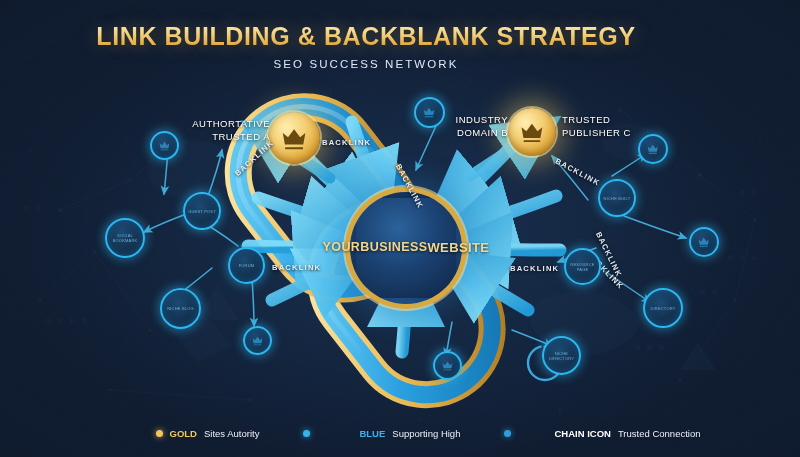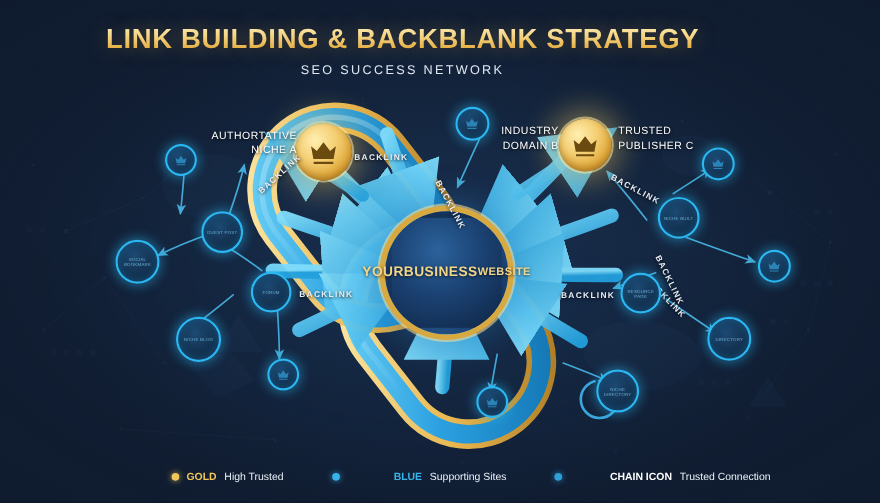--- a/index.html
+++ b/index.html
@@ -225,38 +225,38 @@
 
   <div style="position:absolute;left:350px;top:192px;width:100px;height:100px;border-radius:50%;
               background:radial-gradient(circle at 42% 30%,#2b629b 0%,#1b4273 45%,#0f2544 100%);
               border:6px solid transparent;
               box-shadow:0 0 0 5px #d9a941,0 0 0 7px rgba(255,226,150,.55),0 0 30px 10px rgba(40,120,190,.35);
               display:flex;align-items:center;justify-content:center;">
     <div style="font-size:12.5px;font-weight:bold;color:#f4d68a;letter-spacing:.4px;line-height:1.22;text-align:center;
                 text-shadow:0 1px 3px rgba(0,0,0,.7);">YOUR</div>
     <div style="font-size:12.5px;font-weight:bold;color:#f4d68a;letter-spacing:.4px;line-height:1.22;text-align:left;
                 text-shadow:0 1px 3px rgba(0,0,0,.7);">BUSINESS</div>
-    <div style="font-size:10px;font-weight:bold;color:#f4d68a;letter-spacing:.4px;line-height:1.22;text-align:right;
+    <div style="font-size:13px;font-weight:bold;color:#f4d68a;letter-spacing:.4px;line-height:1.22;text-align:right;
                 text-shadow:0 1px 3px rgba(0,0,0,.7);">WEBSITE</div>
   </div>
 
   <div class="coin" style="left:268px;top:112px;width:52px;height:52px;">
     <svg viewBox="0 0 24 24">
       <path d="M3 8l4.2 3.4L12 5l4.8 6.4L21 8l-1.7 9.2H4.7L3 8zm1.9 11.2h14.2v1.6H4.9v-1.6z"></path>
     </svg>
   </div>
   <div class="coin" style="left:508px;top:108px;width:48px;height:48px;">
     <svg viewBox="0 0 24 24">
       <path d="M3 8l4.2 3.4L12 5l4.8 6.4L21 8l-1.7 9.2H4.7L3 8zm1.9 11.2h14.2v1.6H4.9v-1.6z"></path>
     </svg>
   </div>
 
   <div class="lbl r" style="left:180px;top:118px;width:90px;">
     <div>AUTHORTATIVE</div>
-    <div>NICHE A</div>
+    <div>TRUSTED A</div>
   </div>
   <div class="lbl l" style="left:562px;top:114px;width:92px;">
     <div>TRUSTED</div>
     <div>PUBLISHER C</div>
   </div>
   <div class="lbl r" style="left:442px;top:114px;width:66px;">
     <div>INDUSTRY</div>
     <div>DOMAIN B</div>
   </div>
 
@@ -334,26 +334,26 @@
   </div>
 
   <div class="node" style="left:542px;top:336px;width:35px;height:35px;">
     <span class="ntext">NICHE DIRECTORY</span>
   </div>
 
   <div id="legend">
     <div class="leg">
       <span class="dot" style="background:#f2c75a;box-shadow:0 0 6px rgba(242,199,90,.8);"></span>
       <b class="k-gold">GOLD</b>
-      <span>High Trusted</span>
+      <span>Sites Autority</span>
     </div>
     <div class="leg">
       <span class="dot" style="background:#36b4ea;box-shadow:0 0 6px rgba(54,180,234,.8);"></span>
       <b class="k-blue">BLUE</b>
-      <span>Supporting Sites</span>
+      <span>Supporting High</span>
     </div>
     <div class="leg">
       <span class="dot" style="background:#2e9fd8;box-shadow:0 0 6px rgba(46,159,216,.8);"></span>
       <b class="k-chain">CHAIN ICON</b>
       <span>Trusted Connection</span>
     </div>
   </div>
 
 </div>
 

